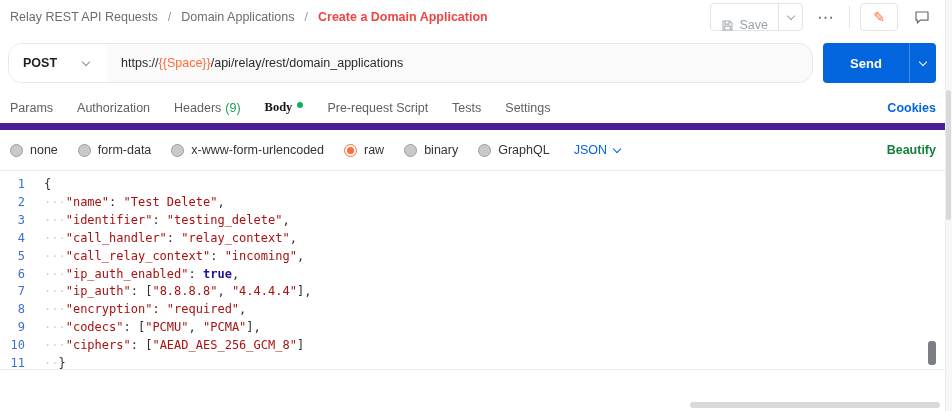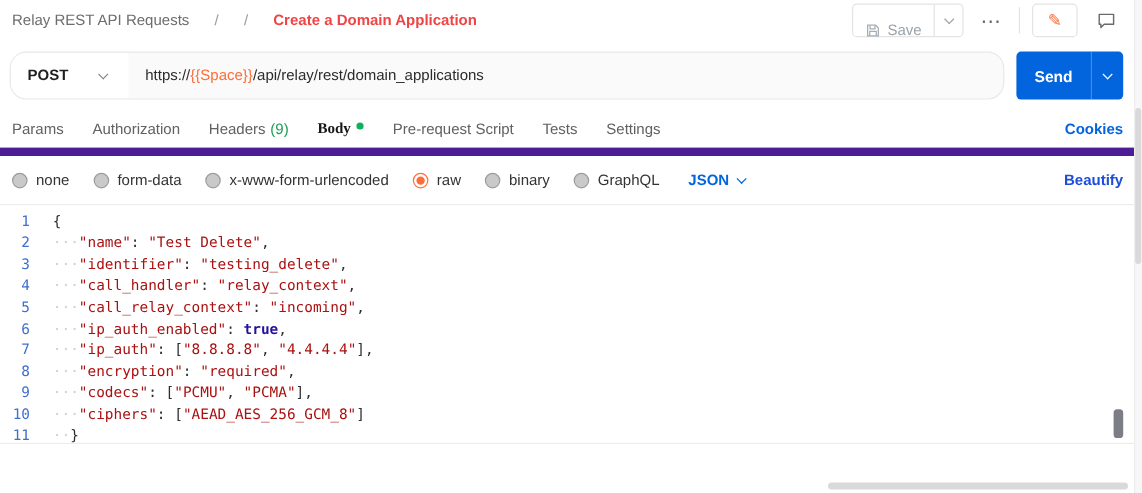--- a/index.html
+++ b/index.html
@@ -2,57 +2,57 @@
 <html><head>
 <meta charset="utf-8">
 <style>
   * { margin:0; padding:0; box-sizing:border-box; }
   body {
     width:952px; height:411px; position:relative; overflow:hidden;
     background:#fff; color:#212121;
     font-family:"Liberation Sans", sans-serif;
   }
   .topbar { height:34px; display:flex; align-items:center; justify-content:space-between; padding:0 16px 0 10px; }
-  .breadcrumb { display:flex; align-items:center; gap:21px; font-size:12.5px; color:#6d6d6d; }
+  .breadcrumb { display:flex; align-items:center; gap:10px; font-size:12.5px; color:#6d6d6d; }
   .breadcrumb .sep { color:#9a9a9a; }
   .breadcrumb .current { color:#ef4444; font-weight:700; }
   .actions { display:flex; align-items:center; gap:10px; }
   .save-group { display:flex; align-items:stretch; height:28px; border:1px solid #e3e3e3; border-radius:4px; background:#fff; color:#9aa3ab; }
   .save-main { display:flex; align-items:center; gap:6px; padding:0 10px; font-size:12.5px; cursor:pointer;margin-top:16px; }
   .save-caret { width:24px; display:flex; align-items:center; justify-content:center; border-left:1px solid #e3e3e3; cursor:pointer; }
   .chev { display:inline-block; width:6px; height:6px; border-right:1.5px solid currentColor; border-bottom:1.5px solid currentColor; transform:rotate(45deg); margin-top:-3px; }
   .more-btn { color:#6b6b6b; font-size:17px; padding:0 4px; cursor:pointer; letter-spacing:1px; }
   .vdivider { width:1px; height:22px; background:#e3e3e3; }
   .edit-btn { width:38px; height:28px; border:1px solid #e3e3e3; border-radius:4px; display:flex; align-items:center; justify-content:center; color:#ff6c37; font-size:14px; cursor:pointer; }
   .comment-btn { width:28px; height:28px; display:flex; align-items:center; justify-content:center; cursor:pointer; }
 
   .request-row { display:flex; align-items:center; gap:10px; padding:9px 16px 9px 8px; }
   .url-group { flex:1; display:flex; align-items:center; height:40px; border:1px solid #e8e8e8; border-radius:14px; background:#fafafa; overflow:hidden; }
   .method { display:flex; align-items:center; gap:26px; padding:0 18px 0 14px; font-size:12.5px; font-weight:700; color:#1f1f1f; cursor:pointer; background:#fff; height:100%; }
   .method .chev { color:#8a8a8a; }
   .url-text { font-size:12.5px; color:#2b2b2b; padding-left:14px; cursor:text; }
   .url-var { color:#ff6c37; }
-  .send-group { display:flex; height:40px; width:89px; border-radius:4px; overflow:hidden; background:#0265dd; color:#fff; flex:none; }
+  .send-group { display:flex; height:40px; width:113px; border-radius:4px; overflow:hidden; background:#0265dd; color:#fff; flex:none; }
   .send-main { flex:1; display:flex; align-items:center; justify-content:center; font-size:13px; font-weight:600; cursor:pointer; }
   .send-caret { width:27px; border-left:1px solid rgba(255,255,255,.25); display:flex; align-items:center; justify-content:center; cursor:pointer; }
 
   .tabs-row { display:flex; align-items:center; gap:24px; height:38px; padding:0 16px 0 10px; border-bottom:7px solid #4c1d95; font-size:12.5px; color:#616161; }
   .tab { cursor:pointer; display:flex; align-items:flex-start; }
   .tab.active .tab-label { color:#161616; font-weight:600;font-family:Liberation Serif, serif; }
   .tab-count { color:#209b55; margin-left:4px; }
   .tab-dot { width:6px; height:6px; border-radius:50%; background:#0eb05d; margin:2px 0 0 5px; }
   .cookies { margin-left:auto; color:#0265dd; font-weight:600; cursor:pointer; }
 
   .modes-row { display:flex; align-items:center; gap:20px; height:40px; padding:0 16px 0 10px; font-size:12.5px; color:#333; }
   .radio { display:flex; align-items:center; gap:7px; cursor:pointer; }
   .radio-circle { width:13px; height:13px; border-radius:50%; background:#c9c9c9; border:1px solid #9c9c9c; position:relative; flex:none; }
   .radio-circle.sel { background:#fff; border:1.5px solid #ff6c37; }
   .radio-circle.sel::after { content:""; position:absolute; inset:2px; border-radius:50%; background:#ff6c37; }
-  .json-select { display:flex; align-items:center; gap:7px; color:#0265dd; font-weight:700; margin-left:4px; cursor:pointer; }
-  .beautify { margin-left:auto; color:#1d4ed8; font-weight:600; cursor:pointer; }
+  .json-select { display:flex; align-items:center; gap:7px; color:#0265dd; font-weight:400; margin-left:4px; cursor:pointer; }
+  .beautify { margin-left:auto; color:#15803d; font-weight:600; cursor:pointer; }
 
   .editor { position:relative; border-top:1px solid #ededed; border-bottom:1px solid #ededed; height:200px; display:flex; overflow:hidden;
     font-family:"DejaVu Sans Mono", monospace; font-size:12px; line-height:17.9px; }
   .gutter { width:34px; flex:none; text-align:right; padding:5px 9px 0 0; color:#3e6fd0; }
   .code { flex:1; padding:5px 0 0 10px; white-space:pre; color:#2d2d2d; }
   .tok-s { color:#aa1111; }
   .tok-b { color:#221199; font-weight:700; }
   .tok-w { color:#cfcfcf; }
   .tok-p { color:#2d2d2d; }
   .editor-thumb { position:absolute; right:16px; bottom:4px; width:8px; height:24px; background:#5a5f66; opacity:.8; border-radius:3px; }
@@ -61,20 +61,21 @@
   .v-thumb { position:absolute; top:90px; right:1px; width:5px; height:130px; background:#d9d9d9; border-radius:3px; }
   .h-thumb { position:absolute; bottom:3px; left:690px; width:250px; height:6px; background:#d9d9d9; border-radius:3px; }
 </style>
 </head>
 <body>
 
 <div class="topbar">
   <div class="breadcrumb">
     <span>Relay REST API Requests</span>
     <span class="sep">/</span>
+    <span>Domain Applications</span>
     <span class="sep">/</span>
     <span class="current">Create a Domain Application</span>
   </div>
   <div class="actions">
     <div class="save-group">
       <div class="save-main">
         <svg width="13" height="13" viewBox="0 0 16 16" fill="none" stroke="#a6adb4" stroke-width="1.3">
           <path d="M2.5 2.5h8.2l2.8 2.8v8.2h-11z"></path>
           <path d="M5 2.7v3.6h5V2.7"></path>
           <path d="M4.6 13.3V8.8h6.8v4.5"></path>

